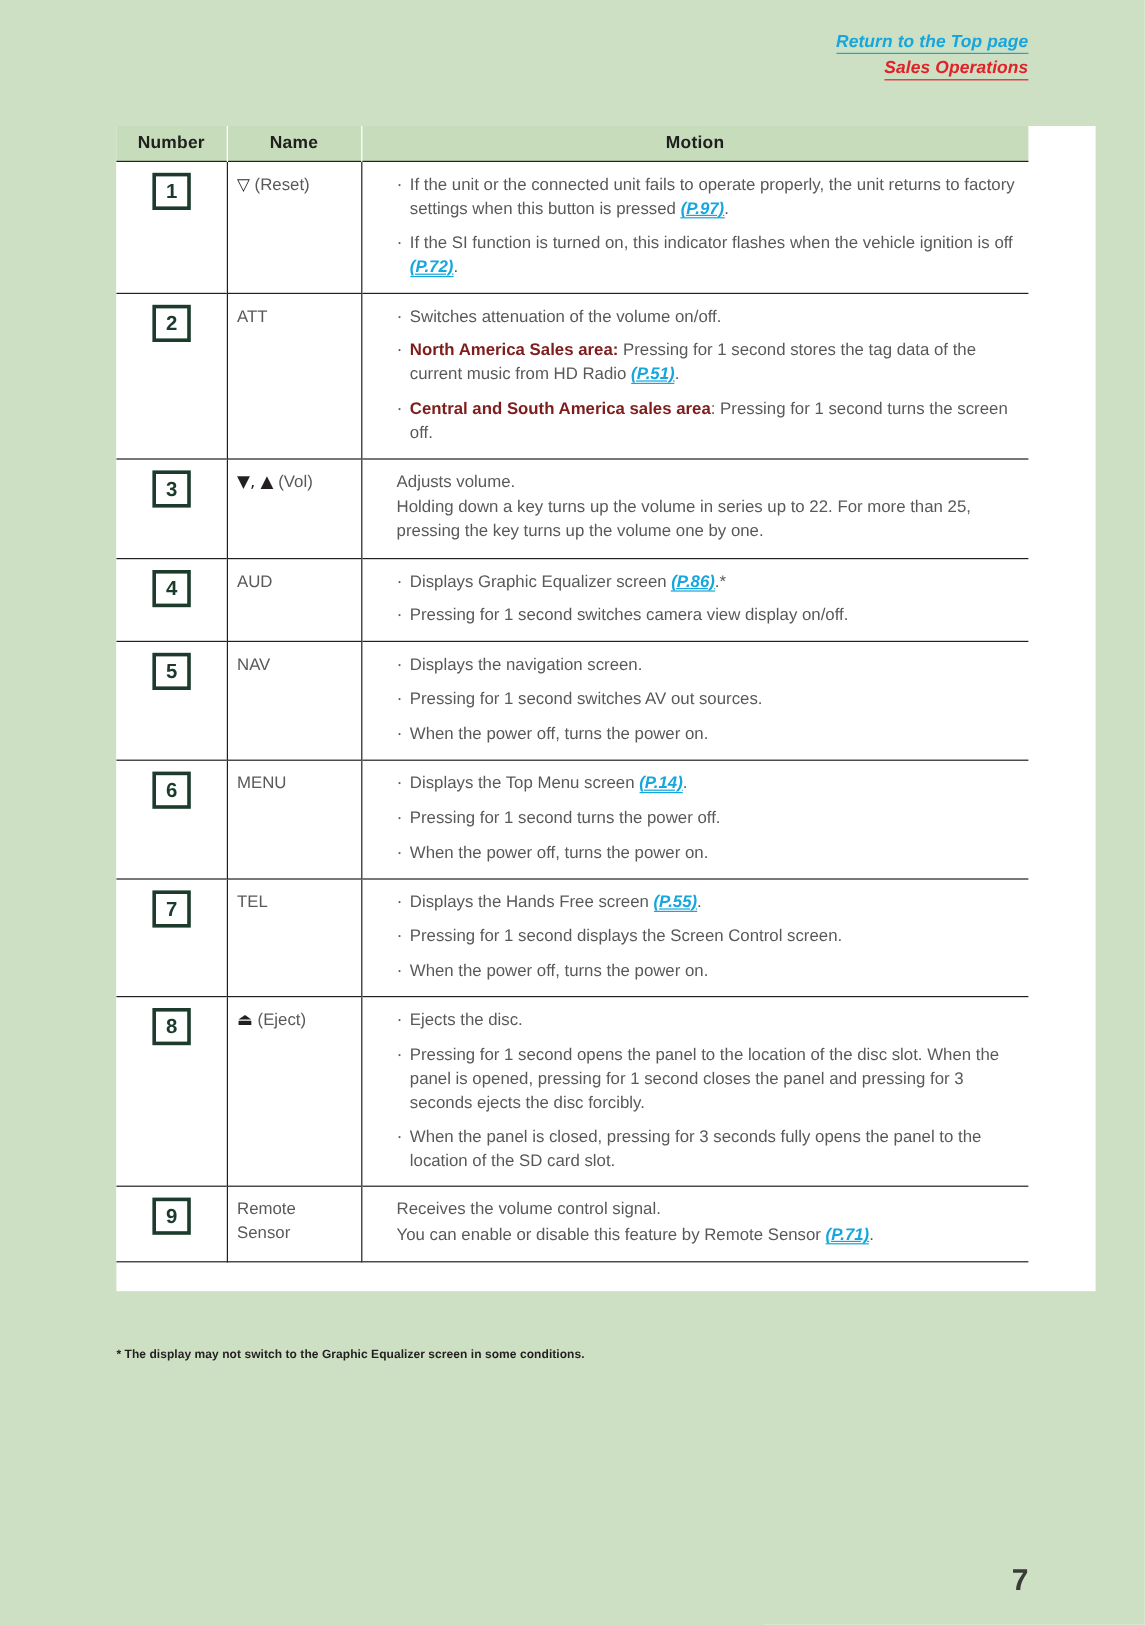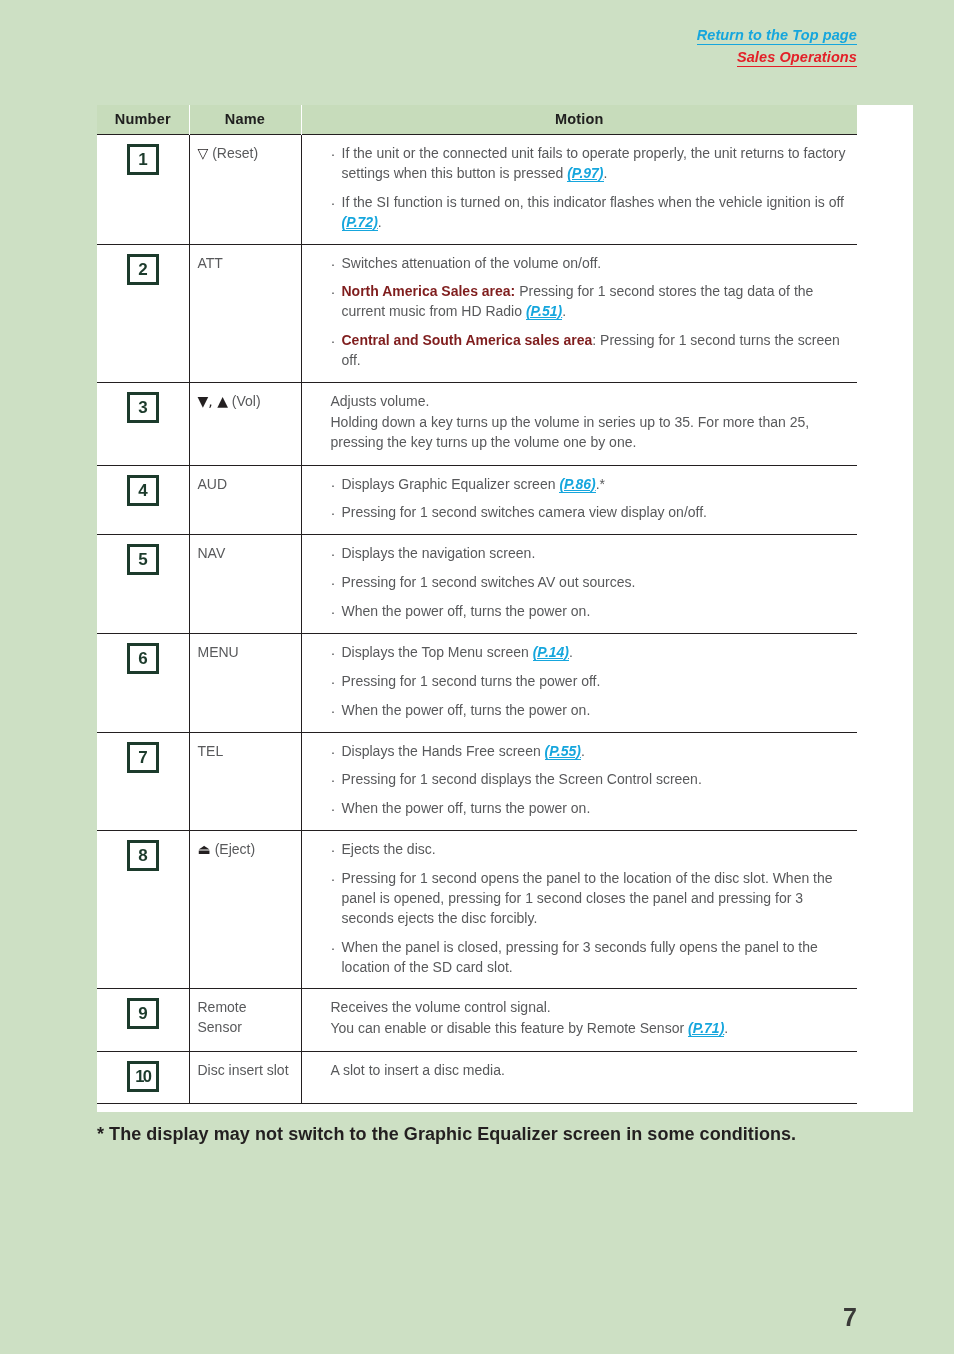--- a/index.html
+++ b/index.html
@@ -39,21 +39,21 @@
   .hdr-link.top { color: #16a6dd; }
   .hdr-link.section { color: #e32028; }
 
   
   .table-wrap {
     position: absolute;
     left: 97px;
     top: 105px;
     width: 816px;
     background: #ffffff;
-    padding-bottom: 8px;
+    padding-bottom: 24px;
   }
   table.spec {
     width: 760px;
     border-collapse: collapse;
     table-layout: fixed;
   }
   table.spec col.c-num  { width: 92px; }
   table.spec col.c-name { width: 112px; }
   table.spec col.c-mot  { width: 556px; }
 
@@ -134,21 +134,21 @@
     font-style: italic;
     border-bottom: 1.4px solid #16a6dd;
     white-space: nowrap;
   }
 
   
   .footnote {
     position: absolute;
     left: 97px;
     top: 1124px;
-    font-size: 18px;
+    font-size: 10px;
     font-weight: bold;
     color: #231f20;
     letter-spacing: 0.05px;
   }
 
   
   .page-number {
     position: absolute;
     right: 97px;
     bottom: 22px;
@@ -195,21 +195,21 @@
             <div class="mline bulleted">Switches attenuation of the volume on/off.</div>
             <div class="mline bulleted"><b>North America Sales area:</b> Pressing for 1 second stores the tag data of the current music from HD Radio <a class="pref" href="#">(P.51)</a>.</div>
             <div class="mline bulleted"><b>Central and South America sales area</b>: Pressing for 1 second turns the screen off.</div>
           </td>
         </tr>
         <tr>
           <td class="cell-num"><span class="num-badge">3</span></td>
           <td class="cell-name"><span class="glyph">▼, ▲</span> <span>(Vol)</span></td>
           <td class="cell-motion">
             <div class="mline plain">Adjusts volume.</div>
-            <div class="mline plain">Holding down a key turns up the volume in series up to 35. For more than 25, pressing the key turns up the volume one by one.</div>
+            <div class="mline plain">Holding down a key turns up the volume in series up to 22. For more than 25, pressing the key turns up the volume one by one.</div>
           </td>
         </tr>
         <tr>
           <td class="cell-num"><span class="num-badge">4</span></td>
           <td class="cell-name"><span>AUD</span></td>
           <td class="cell-motion">
             <div class="mline bulleted">Displays Graphic Equalizer screen <a class="pref" href="#">(P.86)</a>.*</div>
             <div class="mline bulleted">Pressing for 1 second switches camera view display on/off.</div>
           </td>
         </tr>
@@ -250,26 +250,19 @@
           </td>
         </tr>
         <tr>
           <td class="cell-num"><span class="num-badge">9</span></td>
           <td class="cell-name"><span>Remote Sensor</span></td>
           <td class="cell-motion">
             <div class="mline plain">Receives the volume control signal.</div>
             <div class="mline plain">You can enable or disable this feature by Remote Sensor <a class="pref" href="#">(P.71)</a>.</div>
           </td>
         </tr>
-        <tr>
-          <td class="cell-num"><span class="num-badge wide">10</span></td>
-          <td class="cell-name"><span>Disc insert slot</span></td>
-          <td class="cell-motion">
-            <div class="mline plain">A slot to insert a disc media.</div>
-          </td>
-        </tr>
       </tbody>
   </table>
 </div>
 
 <div class="footnote">* The display may not switch to the Graphic Equalizer screen in some conditions.</div>
 
 <div class="page-number">7</div>
 
 </body></html>

